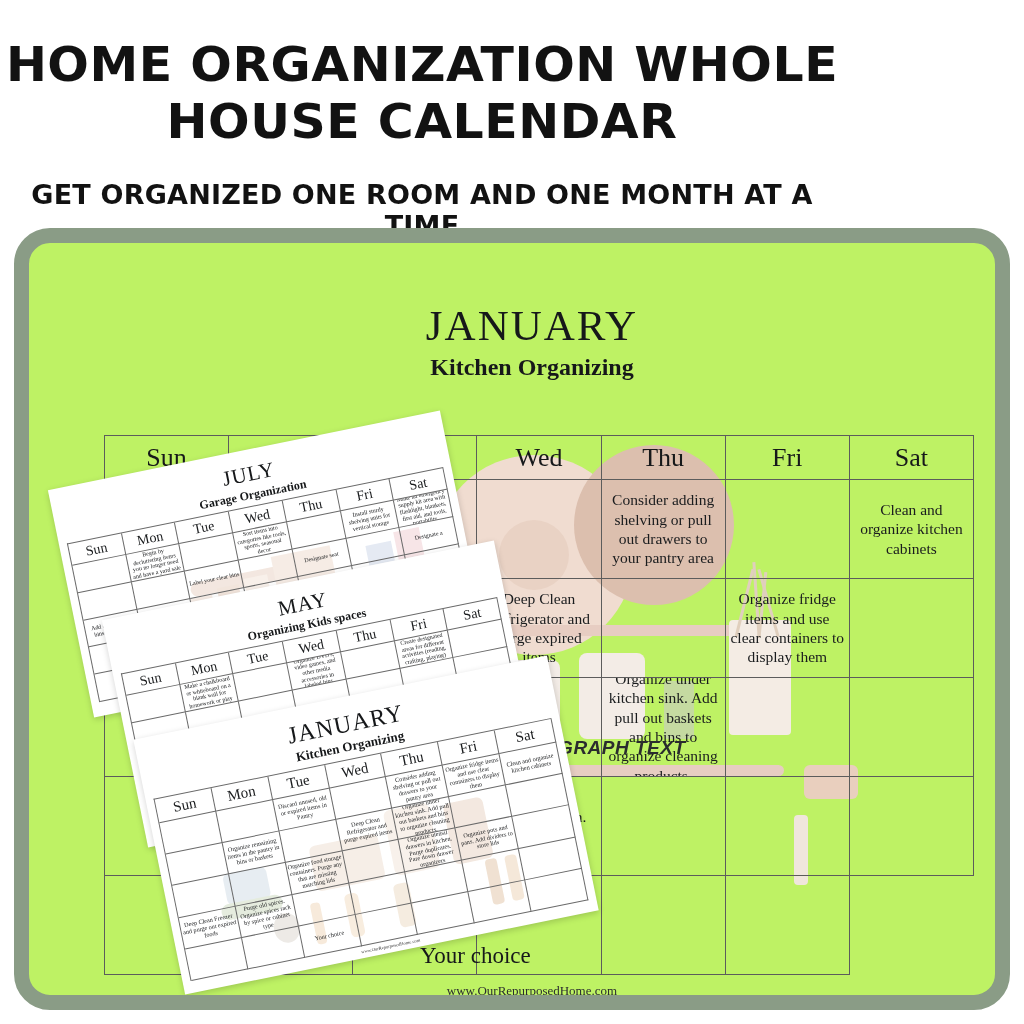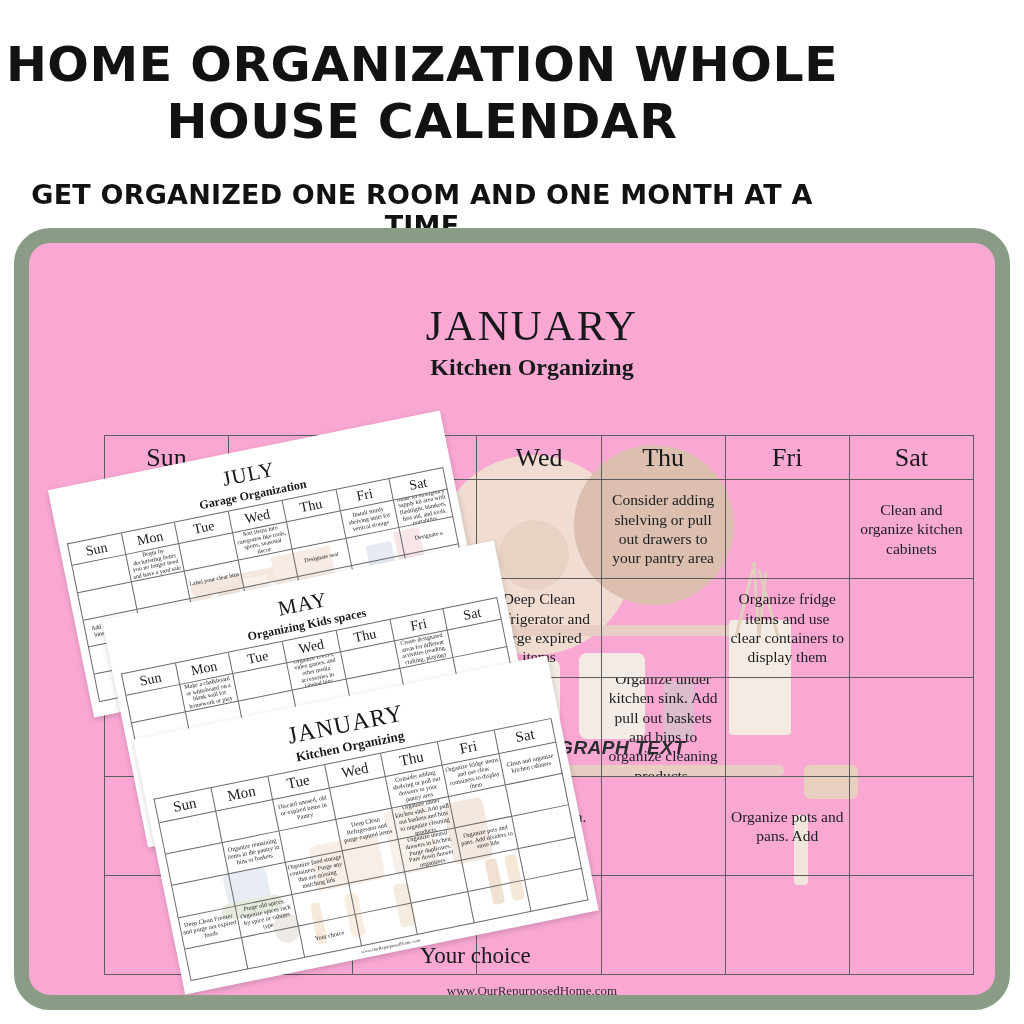--- a/index.html
+++ b/index.html
@@ -36,21 +36,21 @@
   }
 
   
   .frame{
     position:absolute;
     left:14px;top:228px;
     width:996px;height:782px;
     border:15px solid #8a9c86;
     border-radius:36px;
     box-sizing:border-box;
-    background:#f9a8d4;
+    background:#bef264;
     overflow:hidden;
   }
 
   
   .back-cal{
     position:absolute;
     left:61px;top:40px;      
     width:884px;height:740px;
   }
   .back-cal .cal-month{
@@ -275,21 +275,20 @@
           <div class="cell"></div>
           <div class="cell"></div>
           <div class="cell">Organize under kitchen sink. Add pull out baskets and bins to organize cleaning products.</div>
           <div class="cell"></div>
           <div class="cell"></div>
           <div class="cell"></div>
           <div class="cell"></div>
           <div class="cell"></div>
           <div class="cell">utensil kitchen. ates. ver</div>
           <div class="cell"></div>
-          <div class="cell">Organize pots and pans. Add</div>
           <div class="cell"></div>
           <div class="cell"></div>
           <div class="cell"></div>
           <div class="cell"></div>
           <div class="cell"></div>
           <div class="cell"></div>
           <div class="cell"></div>
           <div class="cell"></div>
         </div>
       <div class="back-choice">Your choice</div>

